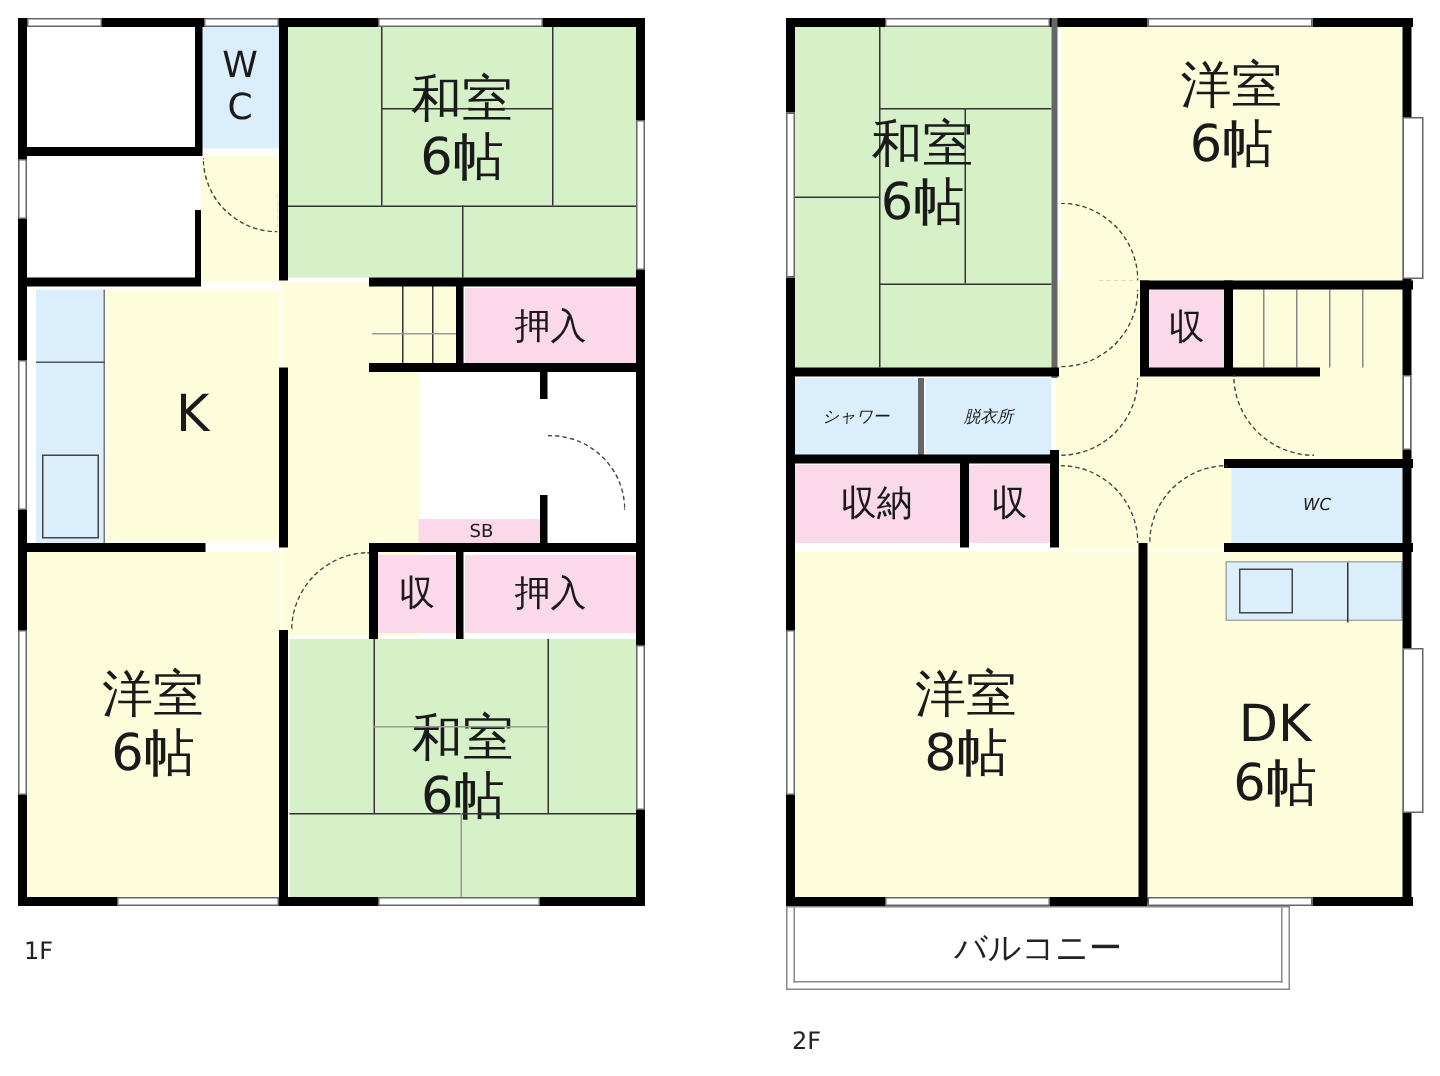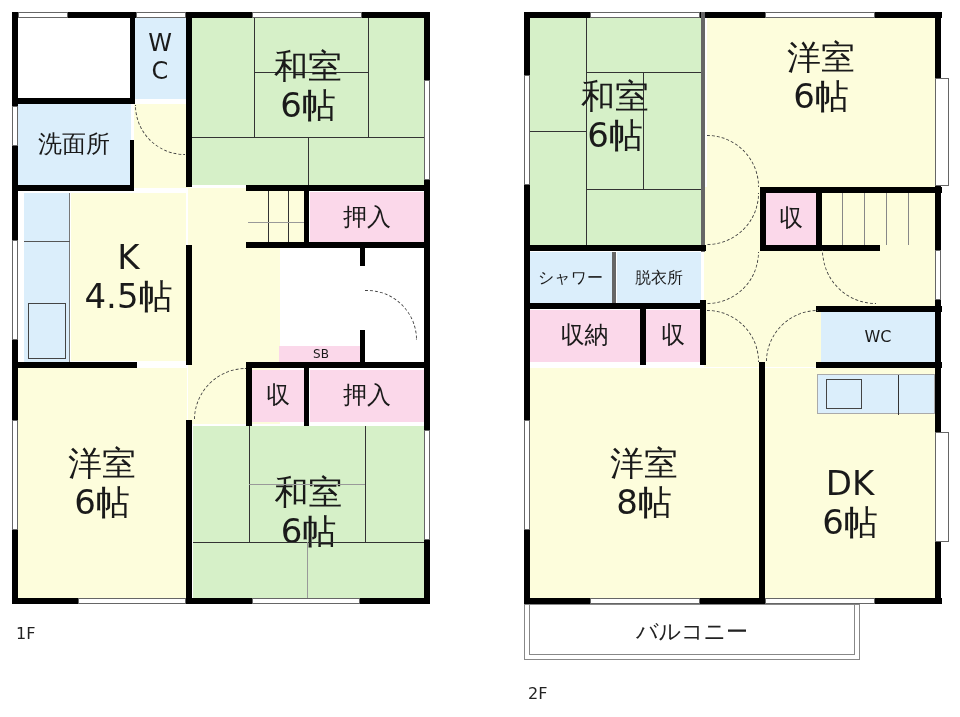--- a/index.html
+++ b/index.html
@@ -9,43 +9,40 @@
   .green{background:#d6f0c8;}
   .yellow{background:#fdfddc;}
   .blue{background:#dbeefb;}
   .pink{background:#fbd8ea;}
   .gray{background:#e6e6e6;}
   .wall{position:absolute;background:#000;}
   .win{position:absolute;background:#fff;border:1px solid #666;box-sizing:border-box;}
   .tat{position:absolute;background:#333;}
   .lbl-big{font-size:34px;}
   .lbl-mid{font-size:24px;}
-  .lbl-sm{font-size:16px;}
+  .lbl-sm{font-size:11px;font-style:italic;}
   .lbl-xs{font-size:12px;}
   .floor-label{position:absolute;font-size:16px;color:#222;}
   .door{position:absolute;border:1px dashed #444;box-sizing:border-box;}
   .stairs{position:absolute;box-sizing:border-box;background:#fdfddc;}
   .stair-line{position:absolute;background:#333;}
   .balcony{position:absolute;border:1px solid #888;box-sizing:border-box;background:#fff;display:flex;align-items:center;justify-content:center;font-size:22px;color:#222;}
   .balcony-inner{position:absolute;left:4px;right:4px;top:0;bottom:4px;border:1px solid #888;border-top:none;}
 </style>
 </head>
 <body>
 
 <div class="plan" style="left:0;top:0;width:440px;height:660px;">
 
 
   <div class="room blue" style="left:134px;top:17px;width:52px;height:82px;">
     <span class="lbl-mid">W</span>
     <span class="lbl-mid">C</span>
   </div>
 
-  <div class="room blue" style="left:17px;top:104px;width:114px;height:82px;">
-    <span class="lbl-mid">洗面所</span>
-  </div>
 
   <div class="room yellow" style="left:134px;top:104px;width:56px;height:84px;"></div>
   <div class="room yellow" style="left:188px;top:188px;width:92px;height:236px;"></div>
 
   <div class="room green" style="left:192px;top:17px;width:232px;height:168px;">
     <div class="tat" style="left:62px;top:0;width:1px;height:120px;"></div>
     <div class="tat" style="left:176px;top:0;width:1px;height:120px;"></div>
     <div class="tat" style="left:62px;top:55px;width:114px;height:1px;"></div>
     <div class="tat" style="left:0;top:120px;width:232px;height:1px;"></div>
     <div class="tat" style="left:116px;top:120px;width:1px;height:48px;"></div>
@@ -63,21 +60,20 @@
     <span class="lbl-mid">押入</span>
   </div>
 
   <div class="room blue" style="left:24px;top:193px;width:46px;height:170px;border-right:1px solid #777;">
     <div style="position:absolute;left:0;top:48px;width:46px;height:1px;background:#555;"></div>
     <div style="position:absolute;left:4px;top:110px;width:38px;height:56px;border:1px solid #444;box-sizing:border-box;"></div>
   </div>
 
   <div class="room yellow" style="left:71px;top:193px;width:115px;height:168px;">
     <span class="lbl-big">K</span>
-    <span class="lbl-big">4.5帖</span>
   </div>
 
   <div class="room pink" style="left:279px;top:346px;width:84px;height:18px;">
     <span class="lbl-xs">SB</span>
   </div>
 
   <div class="room pink" style="left:252px;top:370px;width:52px;height:52px;">
     <span class="lbl-mid">収</span>
   </div>
 

